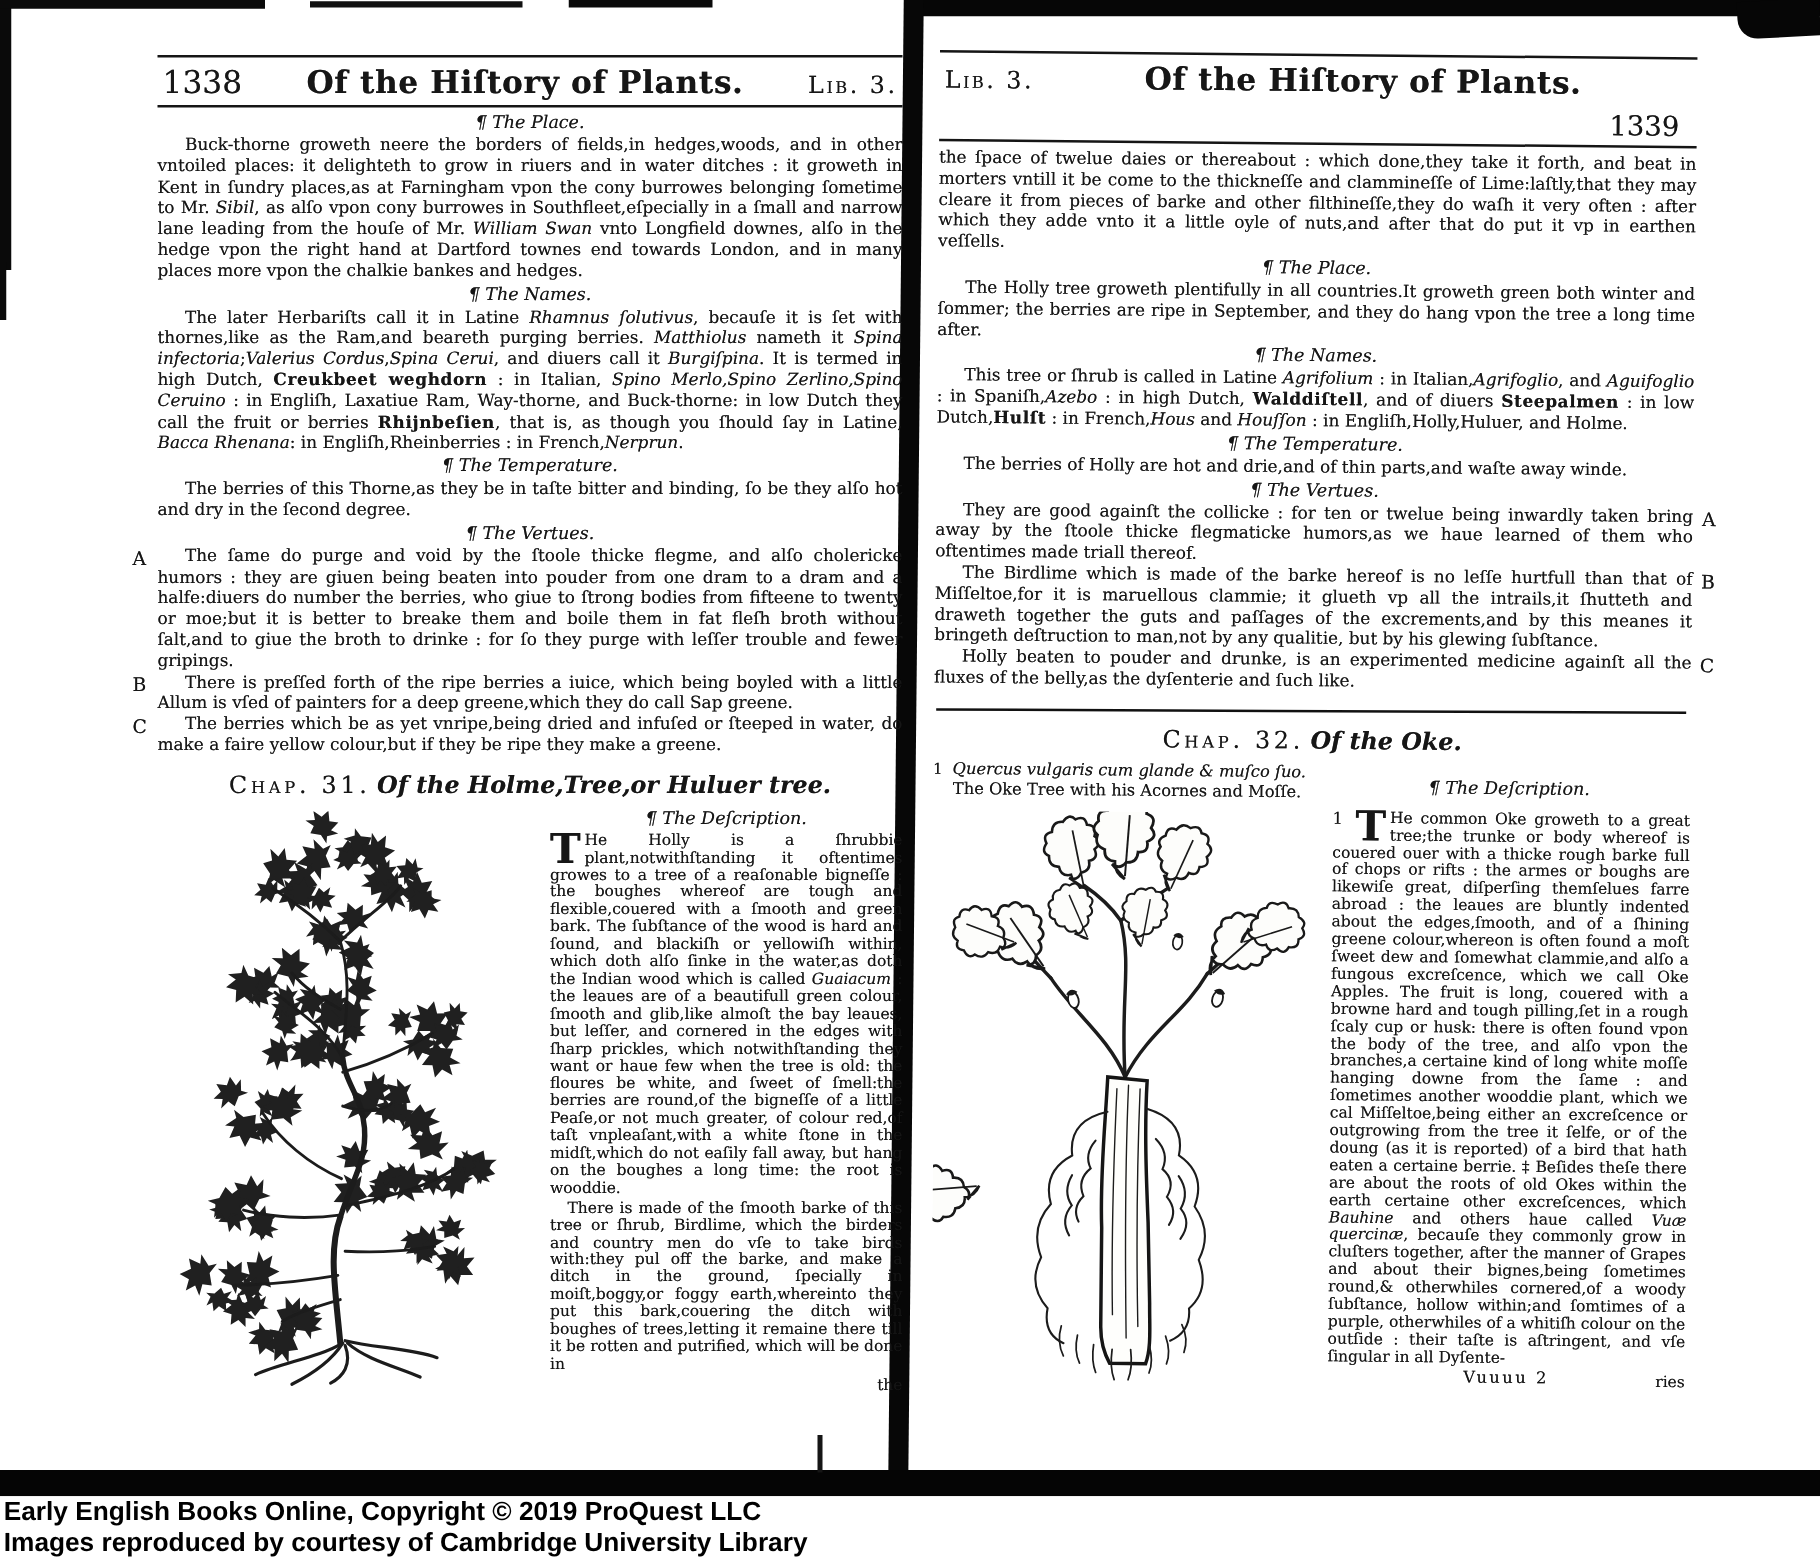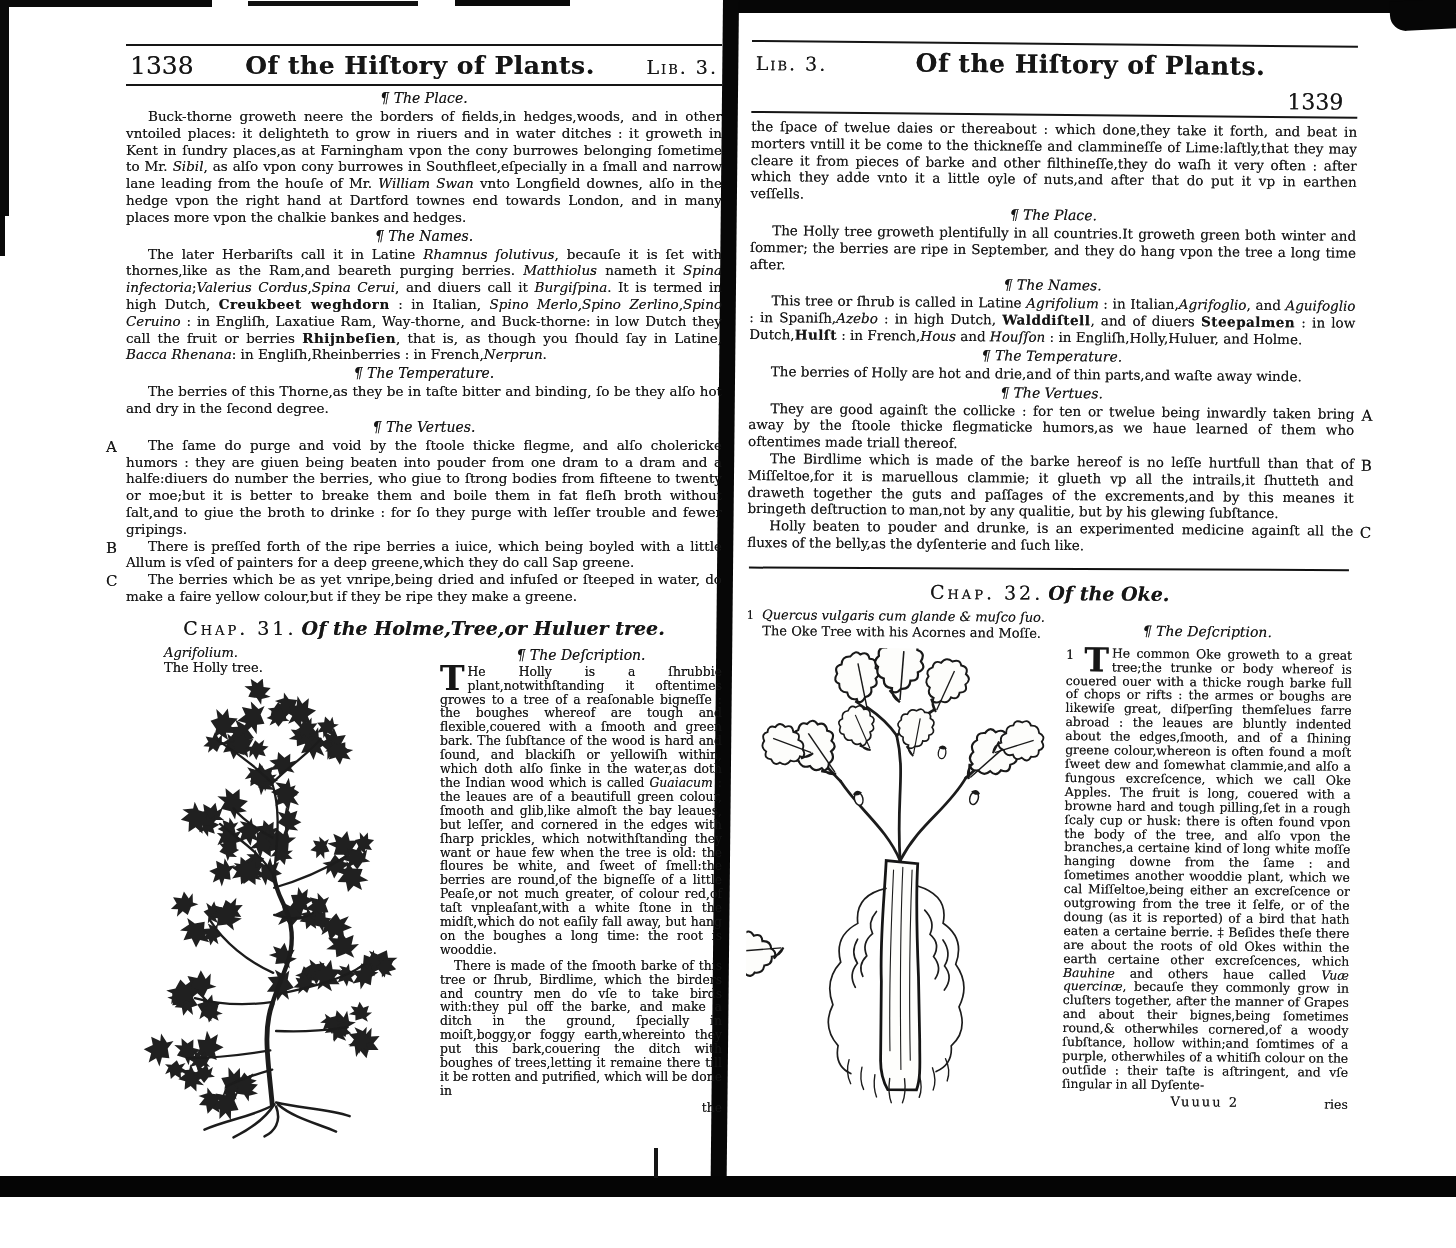--- a/index.html
+++ b/index.html
@@ -127,24 +127,20 @@
     <p class="body ind">The berries which be as yet vnripe,being dried and infuſed or ſteeped in water, do make a faire yellow colour,but if they be ripe they make a greene.</p>
   </div>
 
   <div class="chap-head">
     <span class="chap-num">Chap. 31.</span>
     <span class="chap-title">Of the Holme,Tree,or Huluer tree.</span>
   </div>
 
   <div class="chap-body">
     <div class="fig-col">
-      <div class="fig-cap">
-        <div class="cap-latin">Agrifolium.</div>
-        <div class="cap-eng">The Holly tree.</div>
-      </div>
       <svg class="woodcut" width="300" height="462" viewBox="0 0 310 470">
         <defs>
           <path id="holly-leaf" d="M0,0 L5,-7 L9,-2 L16,-6 L13,1 L20,3 L13,7 L15,14 L7,11 L3,17 L0,9 L-5,13 L-3,4 L-8,1 Z" fill="#202020"></path>
         </defs>
         <g id="holly-leaves">
             <use href="#holly-leaf" transform="translate(150,26) rotate(0) scale(0.85)"></use>
             <use href="#holly-leaf" transform="translate(165,17) rotate(61) scale(1.03)"></use>
             <use href="#holly-leaf" transform="translate(136,33) rotate(122) scale(1.21)"></use>
             <use href="#holly-leaf" transform="translate(159,40) rotate(183) scale(0.85)"></use>
             <use href="#holly-leaf" transform="translate(132,16) rotate(244) scale(1.03)"></use>
@@ -400,13 +396,15 @@
       </p>
       <div class="sigrow">
         <span class="sig">Vuuuu 2</span>
         <span class="cw2">ries</span>
       </div>
     </div>
   </div>
 </div>
 
 <div class="footer">
+  <div>Early English Books Online, Copyright © 2019 ProQuest LLC</div>
+  <div>Images reproduced by courtesy of Cambridge University Library</div>
 </div>
 
 </body></html>

